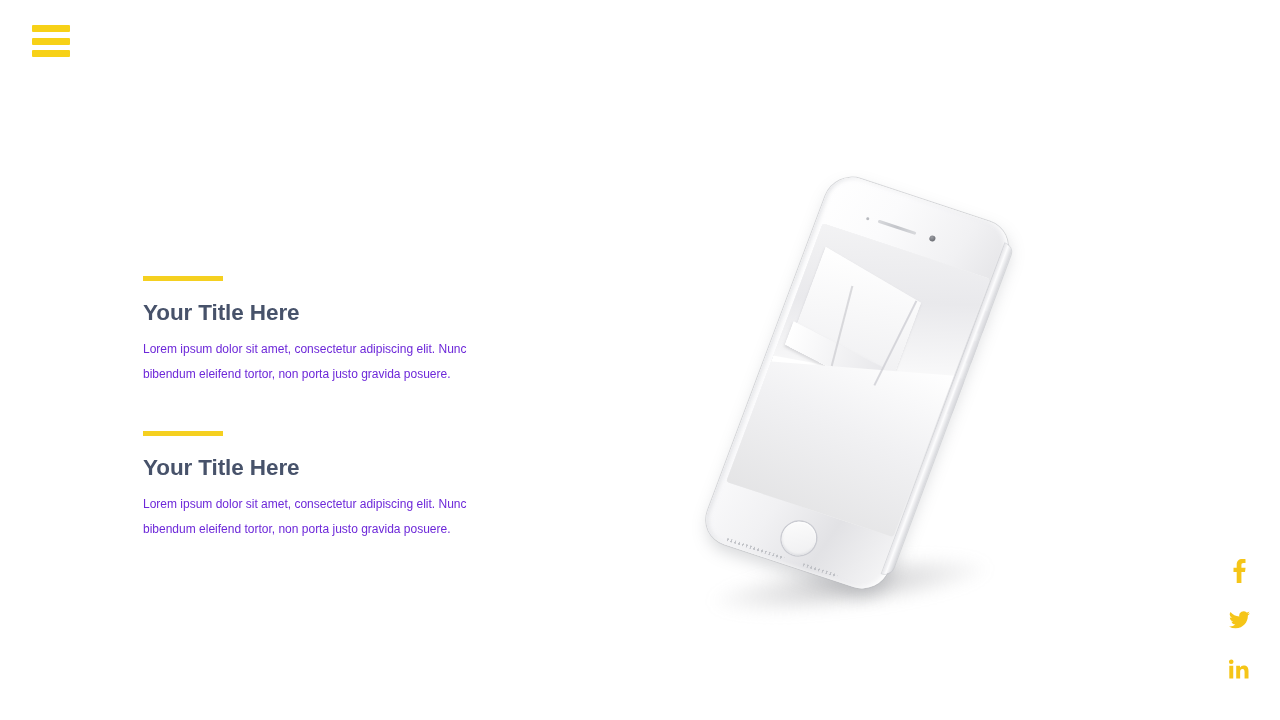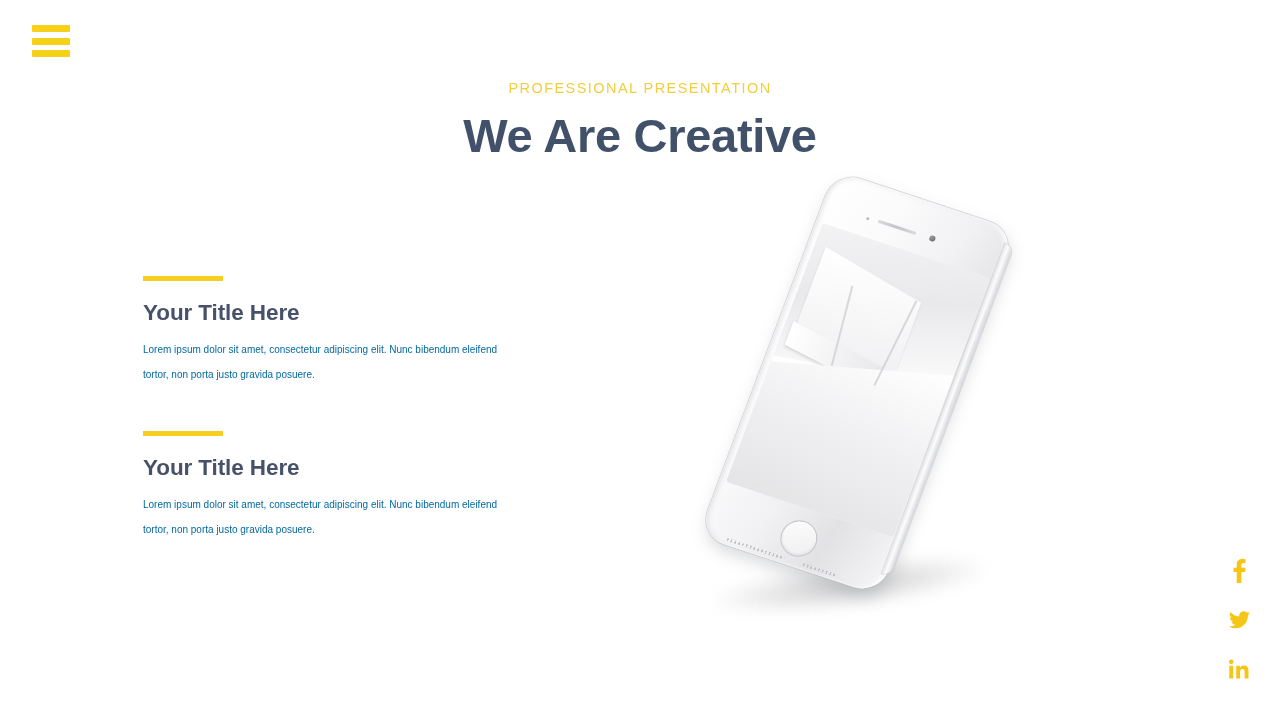--- a/index.html
+++ b/index.html
@@ -45,21 +45,21 @@
   .feature { margin-bottom:44px; }
   .feature:last-child { margin-bottom:0; }
   .accent-bar {
     width:80px; height:5px; background:#f5d020; margin-bottom:19px;
   }
   .feature-title {
     font-size:22.5px; font-weight:bold; color:#47526a;
     letter-spacing:-0.1px; margin-bottom:11px;
   }
   .feature-body {
-    font-size:10px; line-height:25px; color:#0369a1;
+    font-size:12px; line-height:25px; color:#6d28d9;
     max-width:372px;
   }
 
   
   .phone-stage {
     position:absolute; left:700px; top:180px;
     width:340px; height:480px;
   }
   .phone-shadow {
     position:absolute; left:10px; top:382px;
@@ -205,22 +205,20 @@
 <body>
 
 <div class="slide">
 
   <div class="menu-btn">
     <span class="bar"></span>
     <span class="bar"></span>
     <span class="bar"></span>
   </div>
 
-  <div class="eyebrow">PROFESSIONAL PRESENTATION</div>
-  <h1 class="headline">We Are Creative</h1>
 
   <div class="features">
 
     <div class="feature">
       <div class="accent-bar"></div>
       <div class="feature-title">Your Title Here</div>
       <p class="feature-body">Lorem ipsum dolor sit amet, consectetur adipiscing elit. Nunc bibendum eleifend tortor, non porta justo gravida posuere.</p>
     </div>
 
     <div class="feature">

